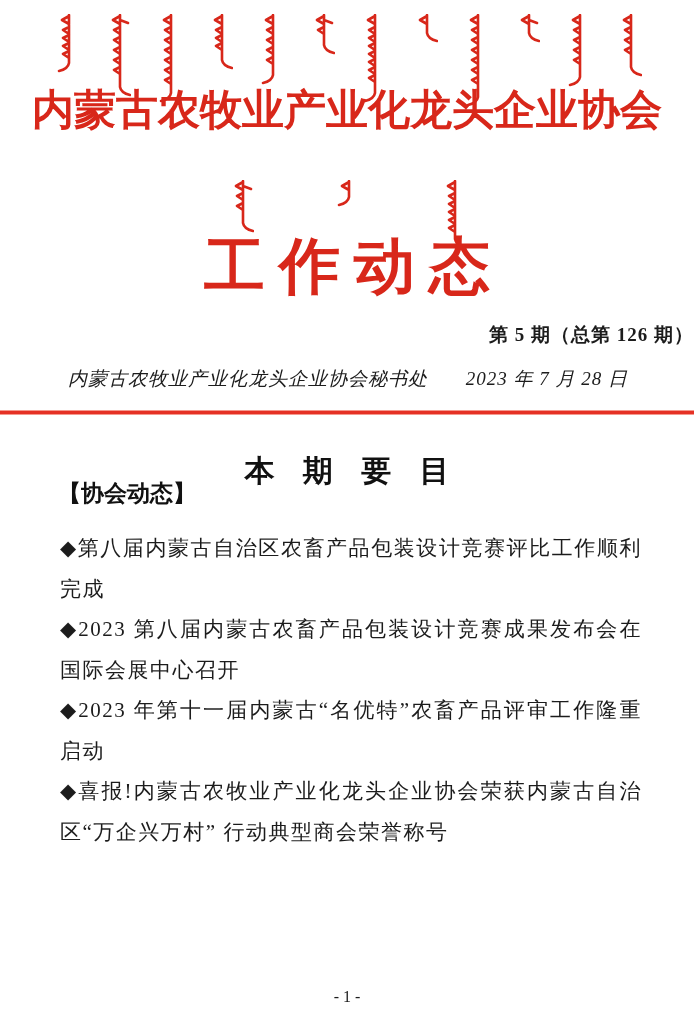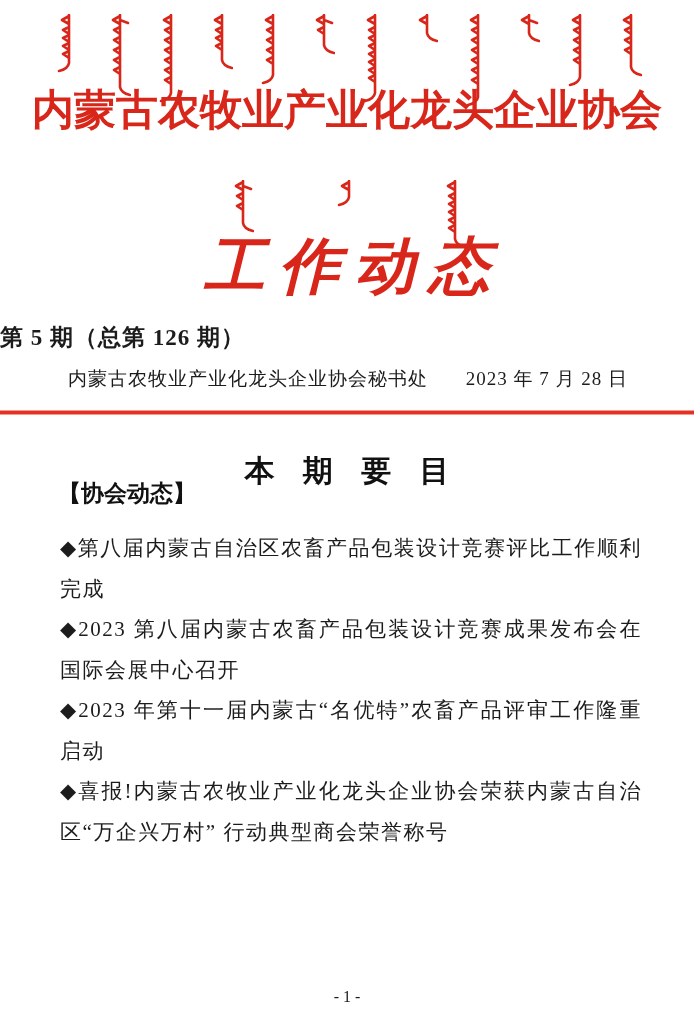--- a/index.html
+++ b/index.html
@@ -35,37 +35,37 @@
   
   .bulletin-title{
     position:absolute;top:233px;left:0;right:0;margin:0;
     text-align:center;
     font-family:"Liberation Serif","DejaVu Serif",serif;
     font-weight:bold;
     font-size:61px;line-height:1.1;
     letter-spacing:14px;text-indent:14px;
     color:var(--red);
     white-space:nowrap;
-    font-style:italic;
   }
   .issue-line{
     position:absolute;top:322px;left:0;right:0;
-    text-align:left;
+    text-align:right;
     font-weight:bold;
-    font-size:23px;
+    font-size:19px;
     color:var(--ink);
     letter-spacing:1px;
   }
   .publisher-row{
     position:absolute;top:366px;left:68px;right:66px;
     display:flex;justify-content:space-between;align-items:baseline;
     font-size:19px;
     letter-spacing:1px;
     color:var(--ink);
     white-space:nowrap;
+    font-style:italic;
   }
   .divider{
     position:absolute;top:410px;left:0;right:0;
     height:3px;background:var(--divider-red);
     border-top:1px solid #f4998f;border-bottom:1px solid #f4998f;
   }
   .contents-title{
     position:absolute;top:451px;left:0;right:0;
     text-align:center;
     font-family:"Liberation Sans","DejaVu Sans",sans-serif;

